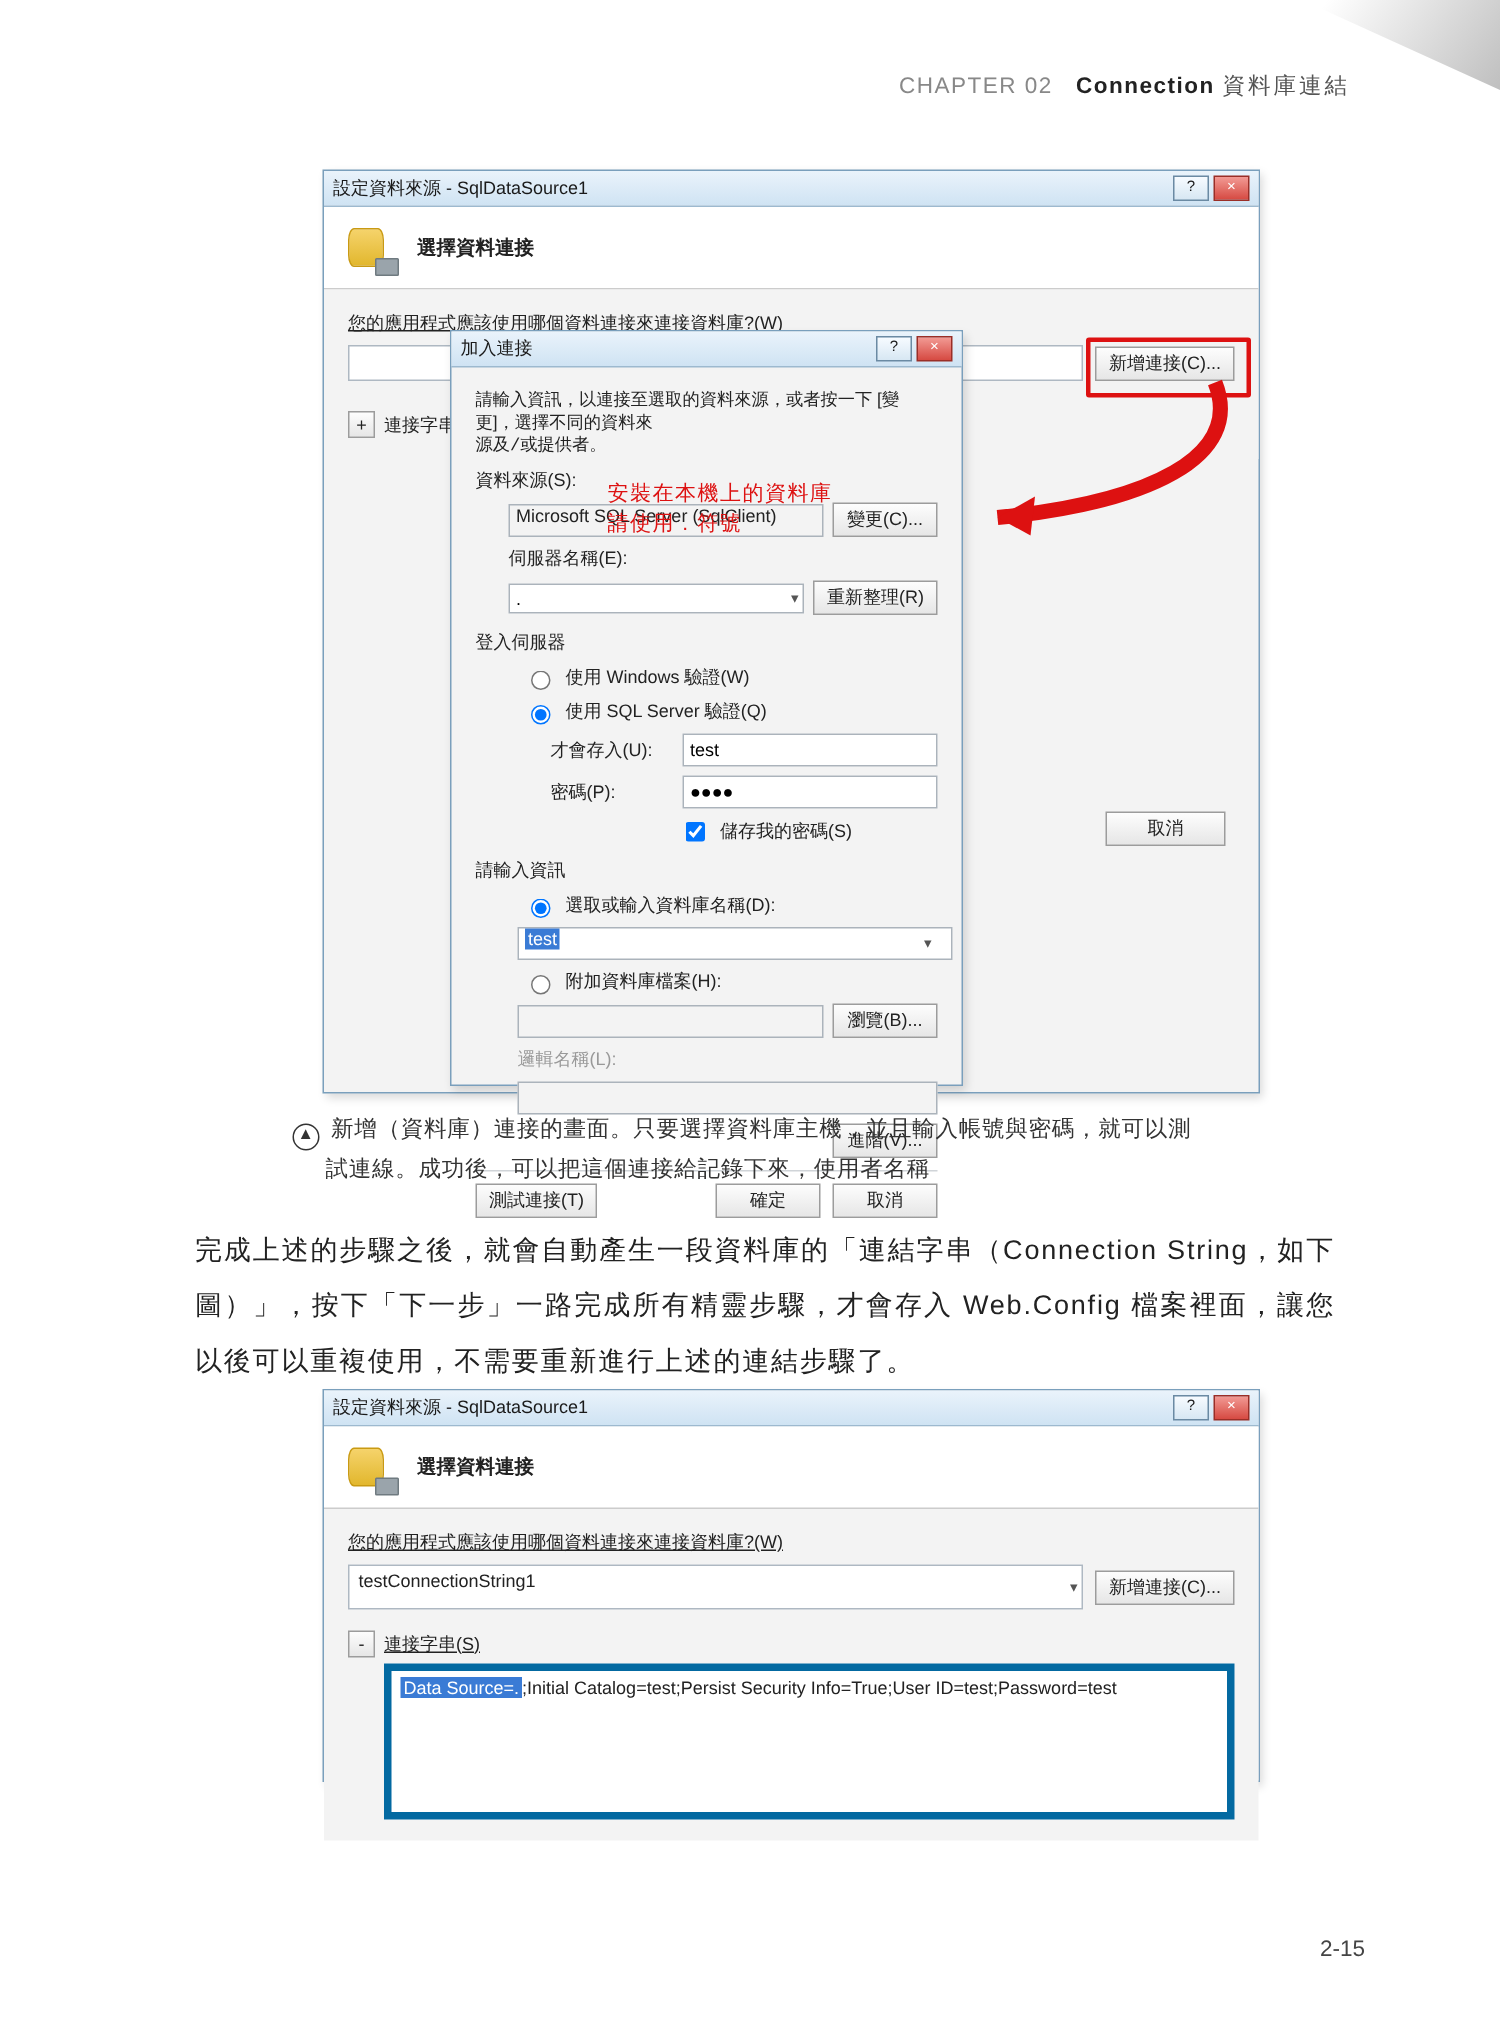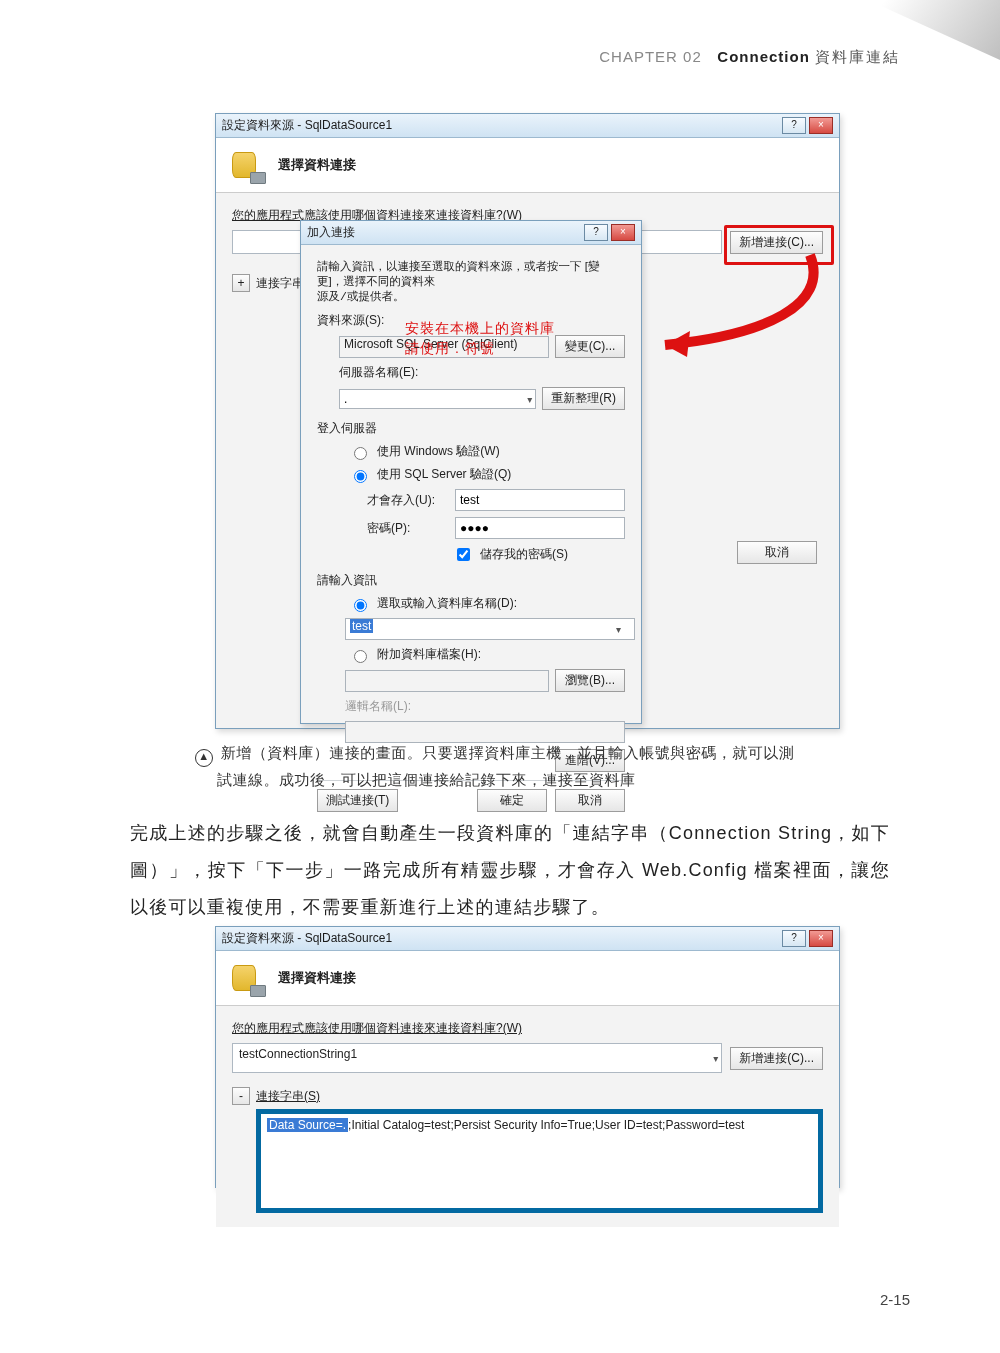--- a/index.html
+++ b/index.html
@@ -295,21 +295,21 @@
   <div class="red-annot" style="left:405px; top:340px;">請使用 . 符號</div>
 
   <svg class="arrow-svg" style="left:635px; top:245px;" width="220" height="130">
     <path d="M175 10 C 195 60, 130 90, 30 100" stroke="#d11" stroke-width="10" fill="none"></path>
     <polygon points="30,100 55,86 52,112" fill="#d11"></polygon>
   </svg>
 
   <div class="caption" style="left:195px; top:740px; width:700px;">
     <span class="cap-icon">▲</span>
     <span>新增（資料庫）連接的畫面。只要選擇資料庫主機，並且輸入帳號與密碼，就可以測</span><br>
-    <span style="margin-left:22px;display:inline-block;">試連線。成功後，可以把這個連接給記錄下來，連接至資料庫</span>
+    <span style="margin-left:22px;display:inline-block;">試連線。成功後，可以把這個連接給記錄下來，使用者名稱</span>
   </div>
 
   <div class="paragraph">完成上述的步驟之後，就會自動產生一段資料庫的「連結字串（Connection String，如下圖）」，按下「下一步」一路完成所有精靈步驟，才會存入 Web.Config 檔案裡面，讓您以後可以重複使用，不需要重新進行上述的連結步驟了。</div>
 
   <div class="win" style="left:215px; top:926px; width:625px; height:262px;">
     <div class="win-titlebar">
       <span>設定資料來源 - SqlDataSource1</span>
       <div class="title-btns">
         <div class="tbtn">?</div>
         <div class="tbtn close">×</div>

